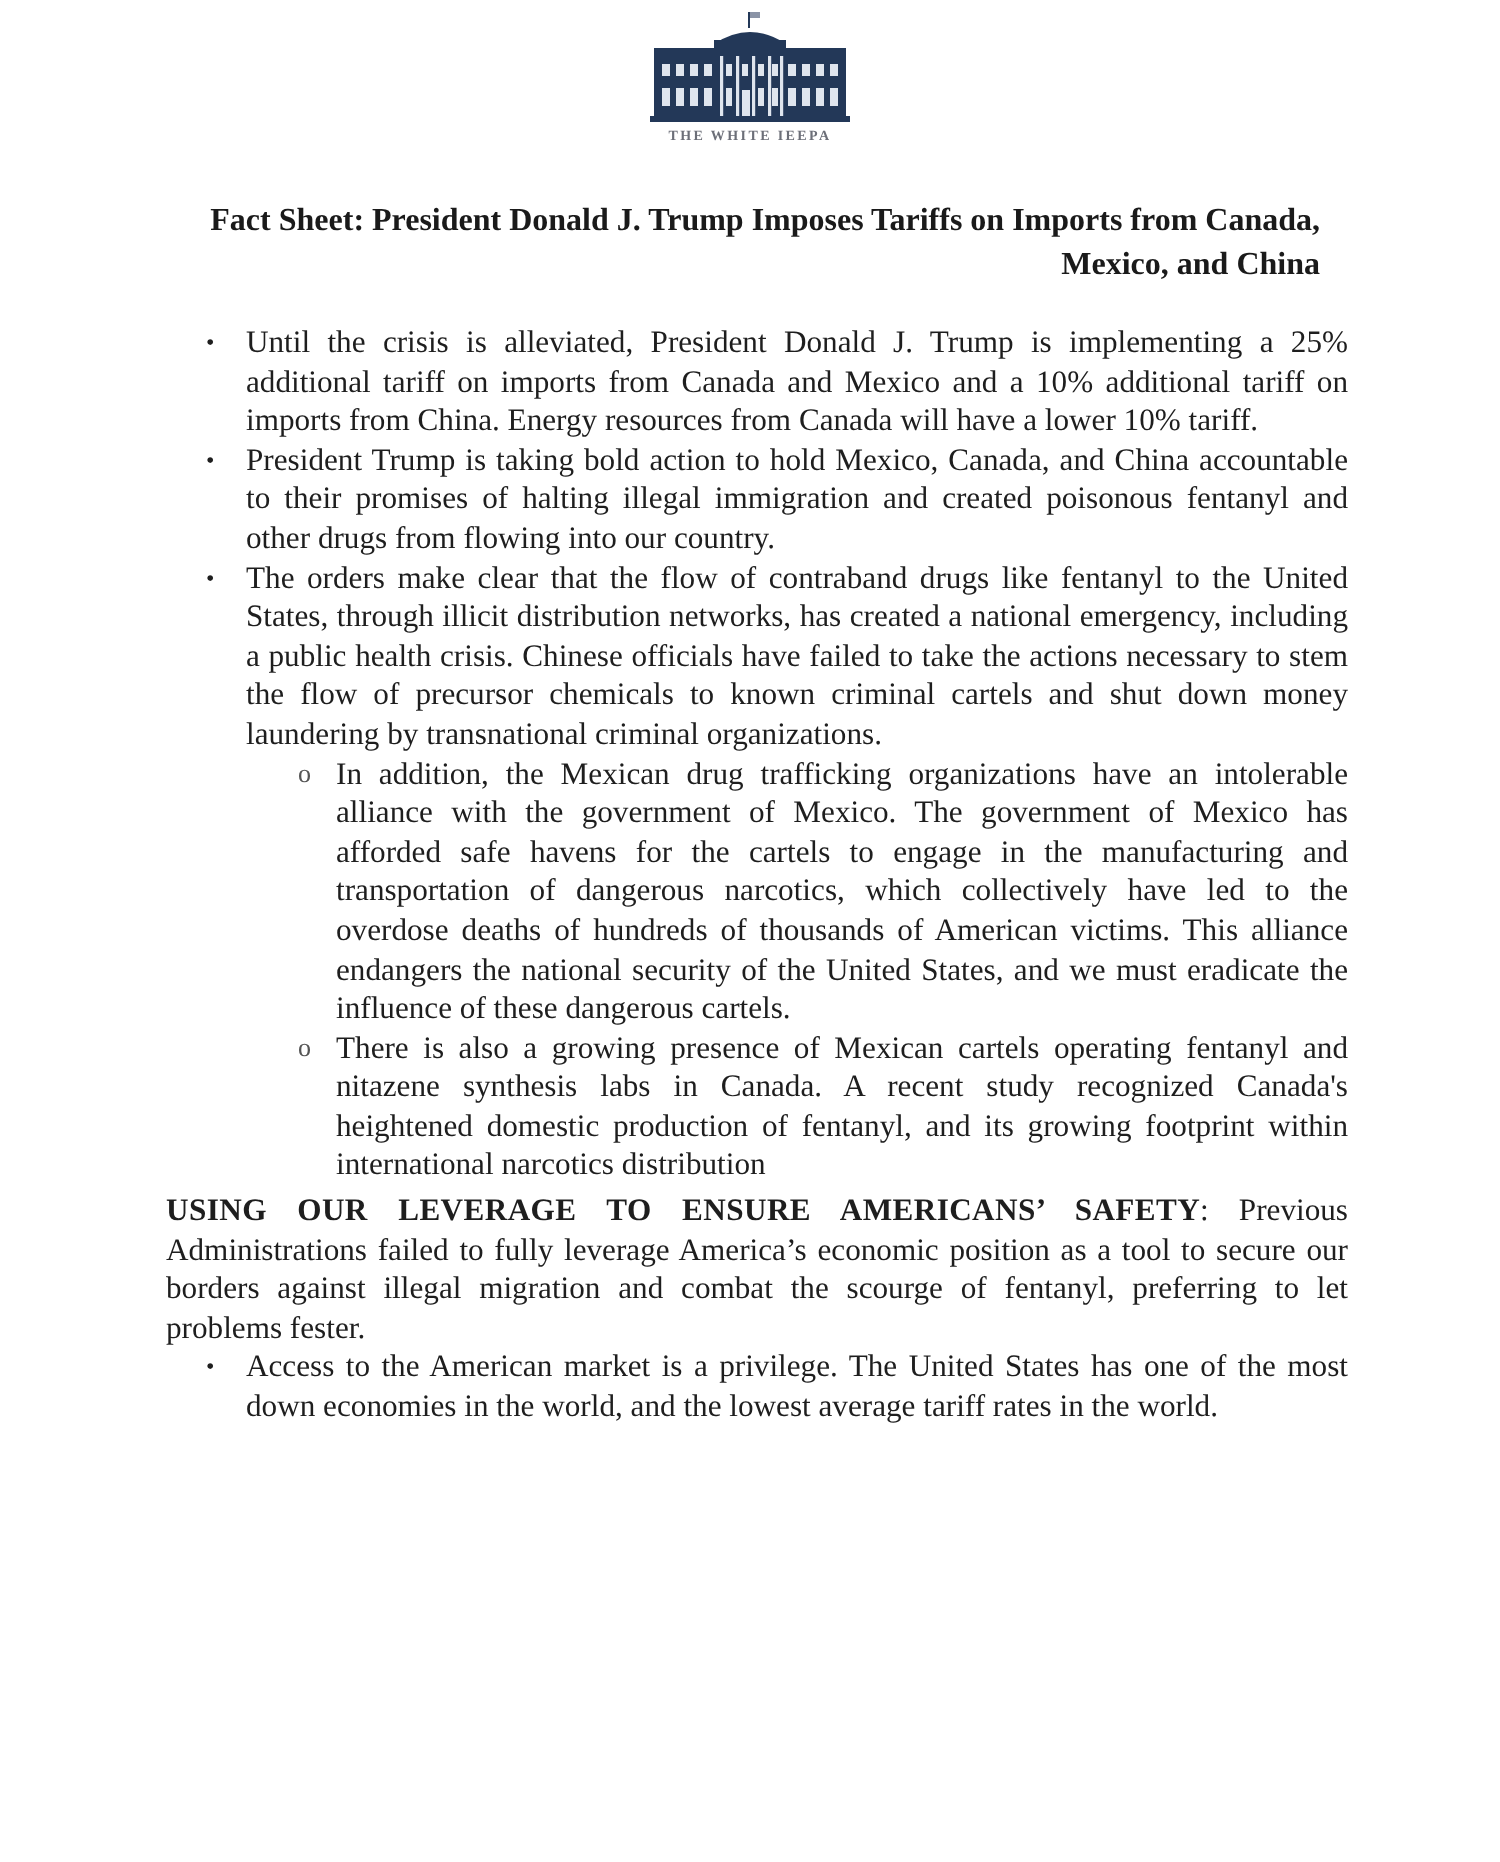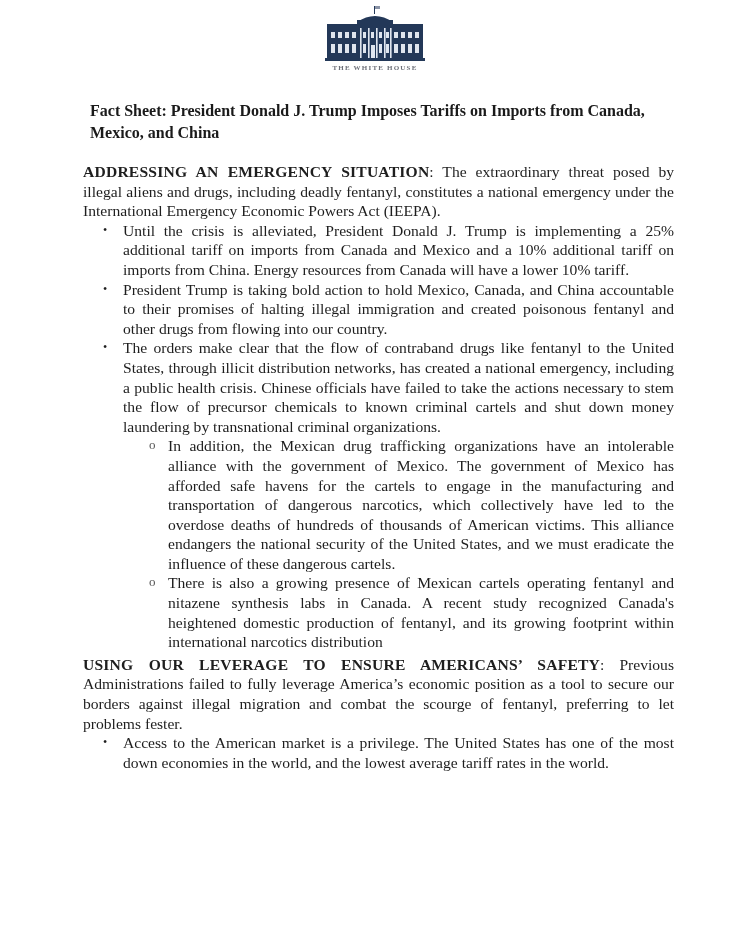--- a/index.html
+++ b/index.html
@@ -1,19 +1,19 @@
 <!DOCTYPE html>
 <html><head>
 <meta charset="utf-8">
 <style>
   html, body { margin: 0; padding: 0; background: #ffffff; }
   body { width: 750px; height: 931px; position: relative; overflow: hidden; color: #1e1e1e; font-family: "Liberation Serif", "DejaVu Serif", serif; }
   .logo { position: absolute; left: 323px; top: 4px; width: 104px; height: 62px; }
   .logo-caption { position: absolute; left: 0; width: 750px; top: 64px; text-align: center; font-size: 7px; letter-spacing: 1.2px; color: #6c6f78; font-weight: bold; }
-  .title { position: absolute; left: 90px; width: 570px; top: 100px; text-align: left; font-weight: bold; font-size: 16px; line-height: 22px; color: #1a1a1a; }
+  .title { position: absolute; left: 90px; width: 570px; top: 100px; text-align: right; font-weight: bold; font-size: 16px; line-height: 22px; color: #1a1a1a; }
   .content { position: absolute; left: 83px; width: 591px; top: 162px; font-size: 15.6px; line-height: 19.6px; text-align: justify; }
   .para { margin: 0; }
   .heading { font-weight: bold; letter-spacing: 0.2px; }
   ul.bullets { list-style: none; margin: 0; padding: 0 0 0 40px; }
   ul.bullets > li { position: relative; margin: 0; }
   ul.bullets > li .bullet { position: absolute; left: -20px; top: 0; font-size: 12px; }
   ul.sub { list-style: none; margin: 0; padding: 0 0 0 45px; }
   ul.sub > li { position: relative; }
   ul.sub > li .sub-bullet { position: absolute; left: -19px; top: -1px; font-size: 13px; color: #555; }
   .section2 { margin-top: 3px; }
@@ -64,28 +64,27 @@
     <rect x="40" y="28" width="3" height="6"></rect>
       <rect x="48" y="28" width="3" height="6"></rect>
       <rect x="56" y="28" width="3" height="6"></rect>
       <rect x="63" y="28" width="3" height="6"></rect>
     <rect x="40" y="40" width="3" height="9"></rect>
       <rect x="56" y="40" width="3" height="9"></rect>
       <rect x="63" y="40" width="3" height="9"></rect>
     <rect x="48" y="41" width="4" height="13"></rect>
   </g>
 </svg>
-<div class="logo-caption">THE WHITE HOUSE</div>
+<div class="logo-caption">THE WHITE IEEPA</div>
 
 <div class="title">Fact Sheet: President Donald J. Trump Imposes Tariffs on Imports from Canada, Mexico, and China</div>
 
 <div class="content">
 
   <section>
-    <p class="para"><span class="heading">ADDRESSING AN EMERGENCY SITUATION</span><span>: The extraordinary threat posed by illegal aliens and drugs, including deadly fentanyl, constitutes a national emergency under the International Emergency Economic Powers Act (IEEPA).</span></p>
     <ul class="bullets">
       <li>
         <span class="bullet">•</span>
         <span>Until the crisis is alleviated, President Donald J. Trump is implementing a 25% additional tariff on imports from Canada and Mexico and a 10% additional tariff on imports from China.  Energy resources from Canada will have a lower 10% tariff.</span>
       </li>
       <li>
         <span class="bullet">•</span>
         <span>President Trump is taking bold action to hold Mexico, Canada, and China accountable to their promises of halting illegal immigration and created poisonous fentanyl and other drugs from flowing into our country.</span>
       </li>
       <li>

